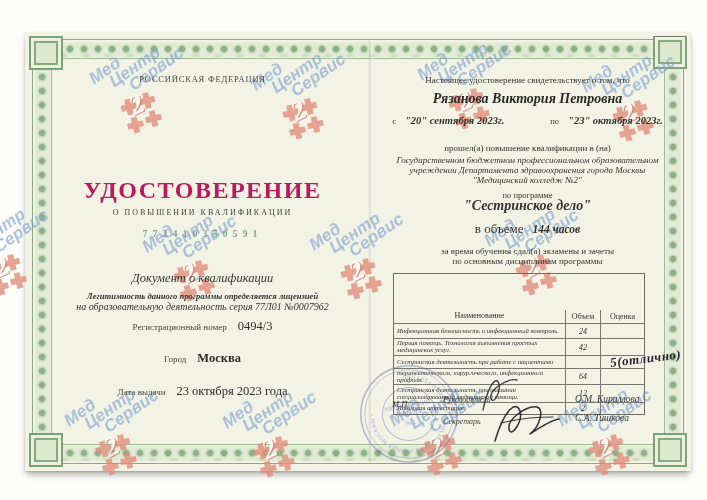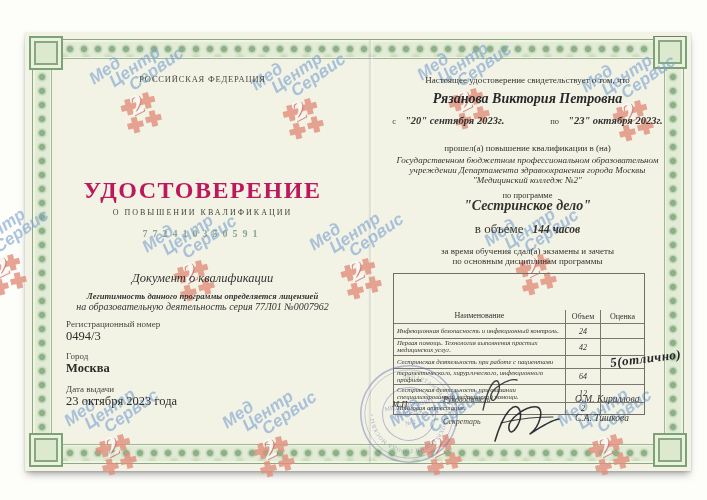--- a/index.html
+++ b/index.html
@@ -53,21 +53,21 @@
   .wm-cross .c1{left:0;top:0;} .wm-cross .c2{left:19px;top:2px;}
   .wm-cross .c3{left:-2px;top:19px;} .wm-cross .c4{left:17px;top:21px;}
   .wm-cross::after{content:"2";position:absolute;left:9px;top:2px;
       font-family:"Liberation Serif",serif;font-style:italic;font-weight:bold;font-size:27px;
       color:rgba(255,255,255,.92);text-shadow:1px 1px 0 rgba(200,100,85,.9);}
 
   
   .pg{position:absolute;top:0;bottom:0;}
   .lp{left:55px;width:295px;} .rp{left:385px;width:285px;}
   .ln{position:absolute;left:0;width:100%;text-align:center;white-space:nowrap;}
-  .row{display:flex;justify-content:center;align-items:baseline;flex-direction:column;}
+  .row{display:flex;justify-content:center;align-items:baseline;}
 
   
   .country{top:74px;font-size:8.5px;letter-spacing:.8px;color:#4a4a42;}
   .title{top:177px;font-size:24px;font-weight:bold;letter-spacing:1.5px;color:#be185d;}
   .subtitle{top:208px;font-size:8px;letter-spacing:2px;color:#44443c;}
   .serial{top:228px;font-size:10px;font-weight:bold;letter-spacing:5px;color:#7d9c8f;opacity:.9;}
   .doctype{top:271px;font-size:12.5px;font-style:italic;}
   .legit1{top:291px;font-size:8.6px;font-weight:bold;font-style:italic;}
   .legit2{top:301px;font-size:10px;font-weight:normal;font-style:italic;}
   .regrow{top:319px;} .cityrow{top:351px;} .daterow{top:384px;}

